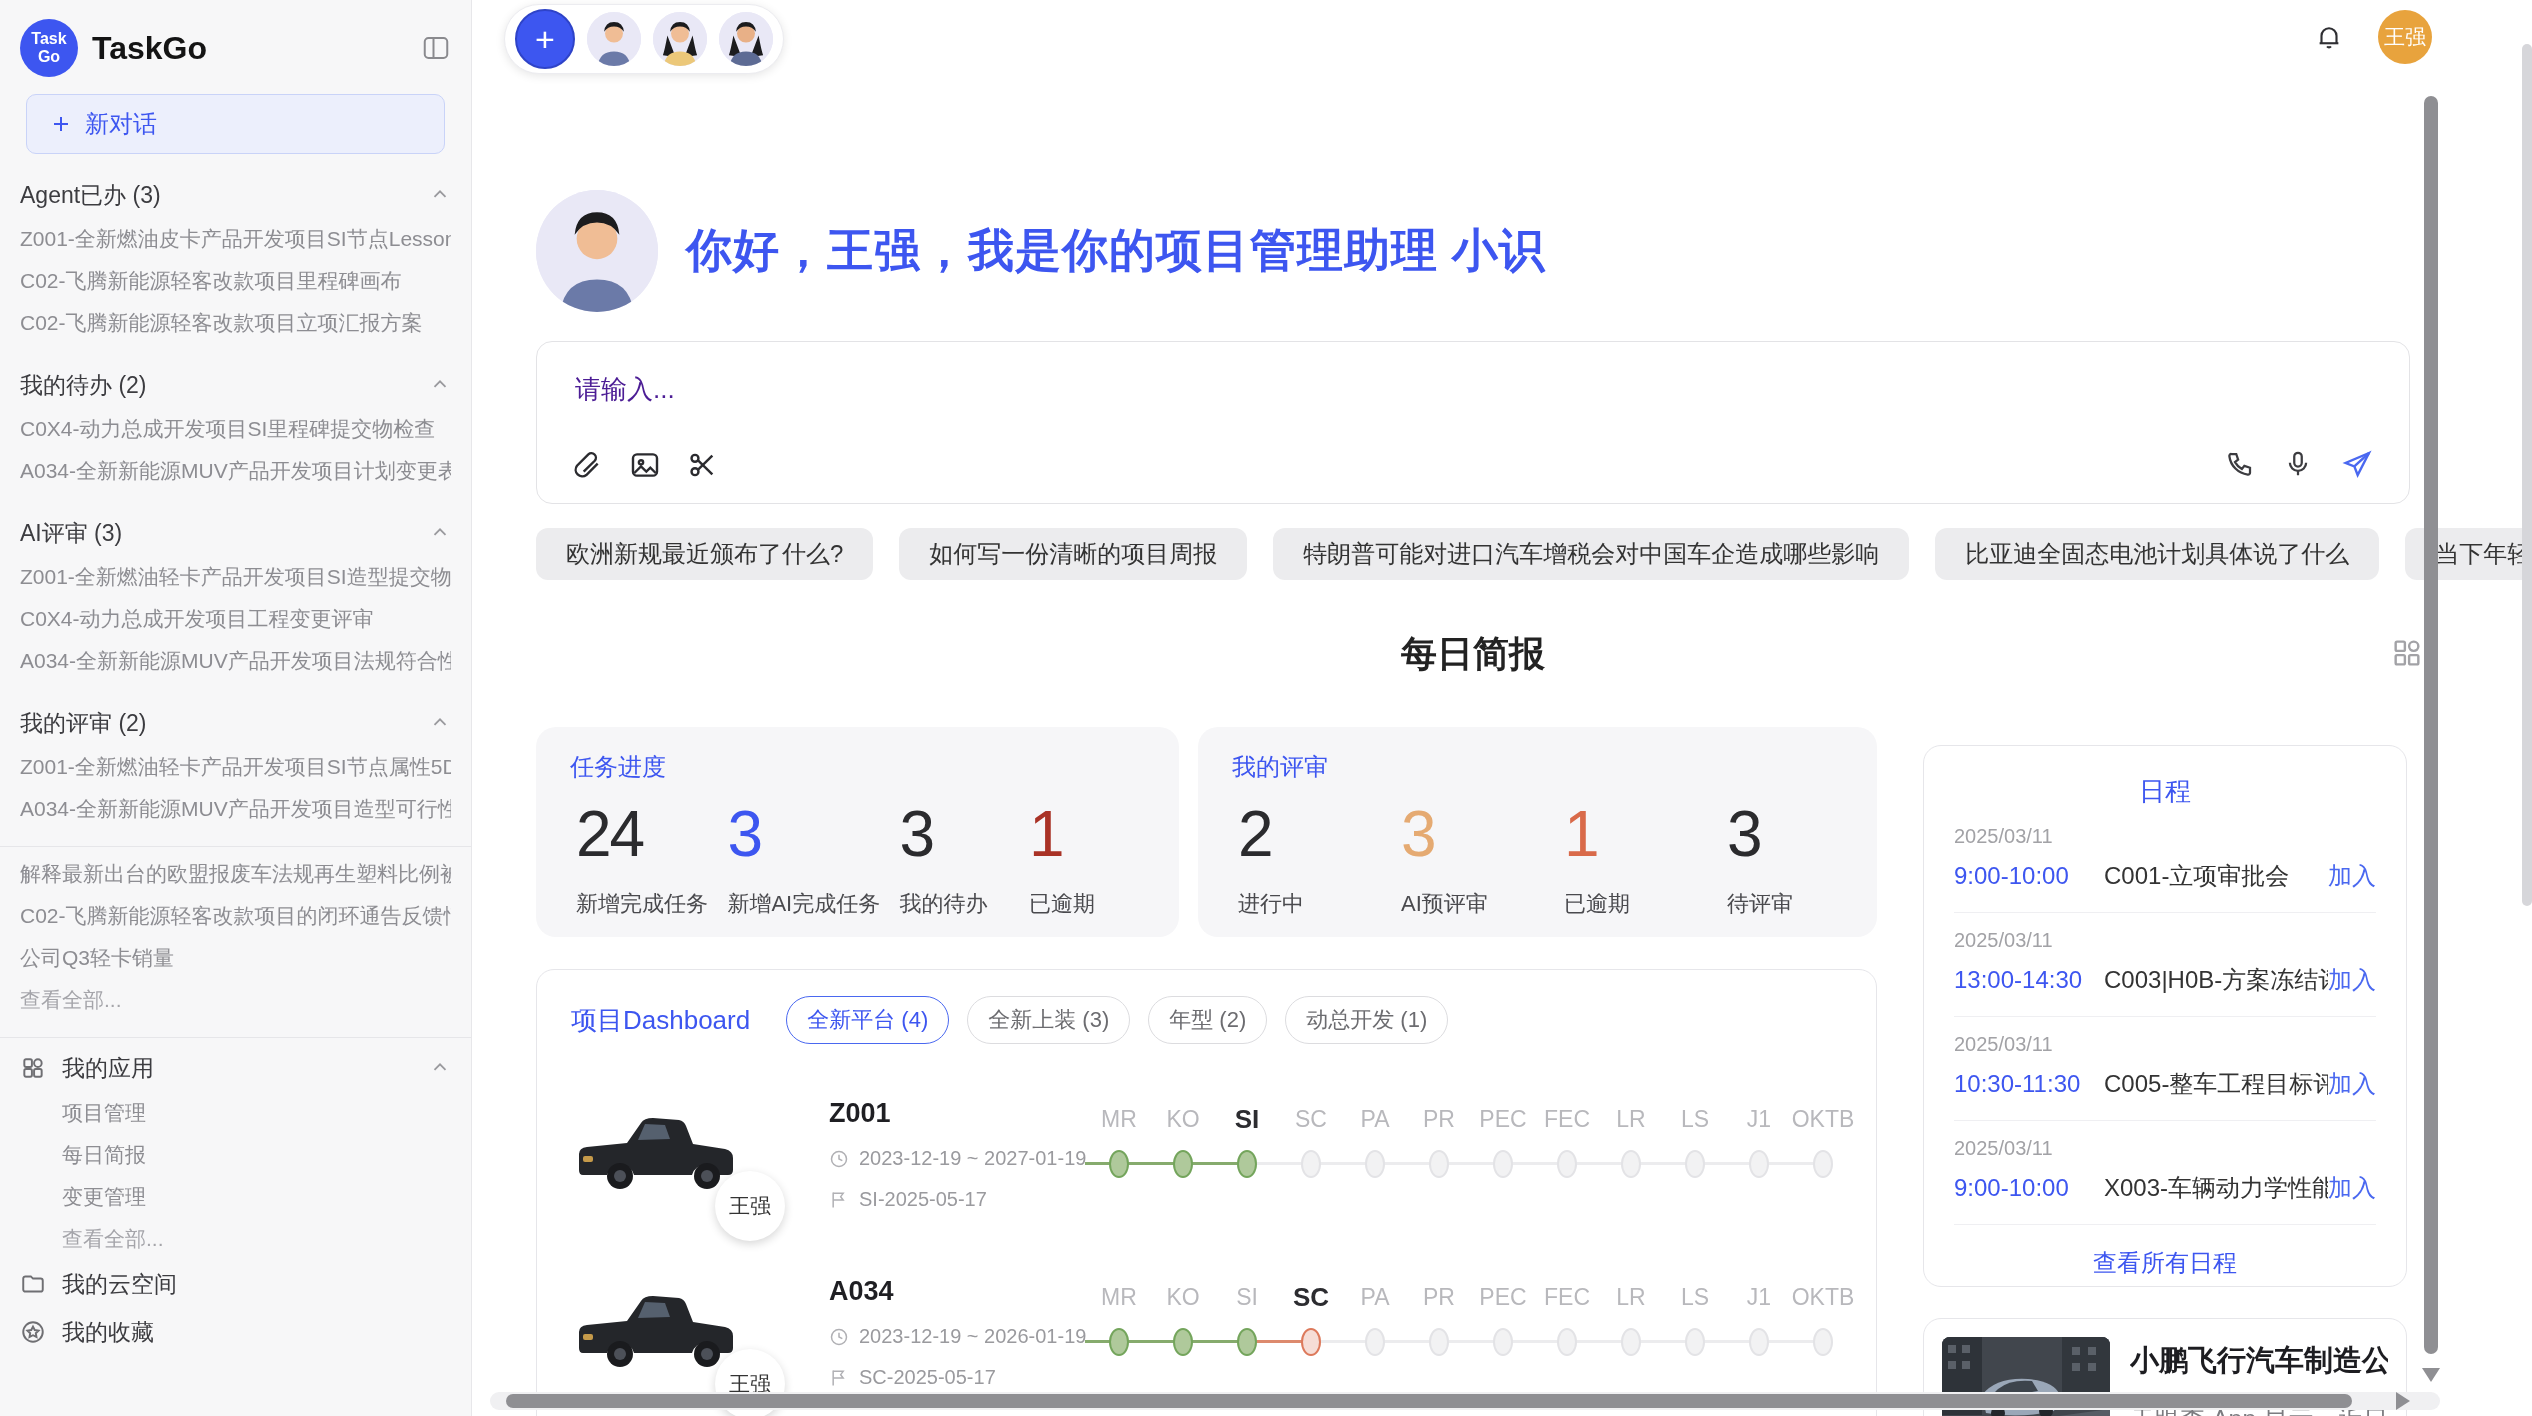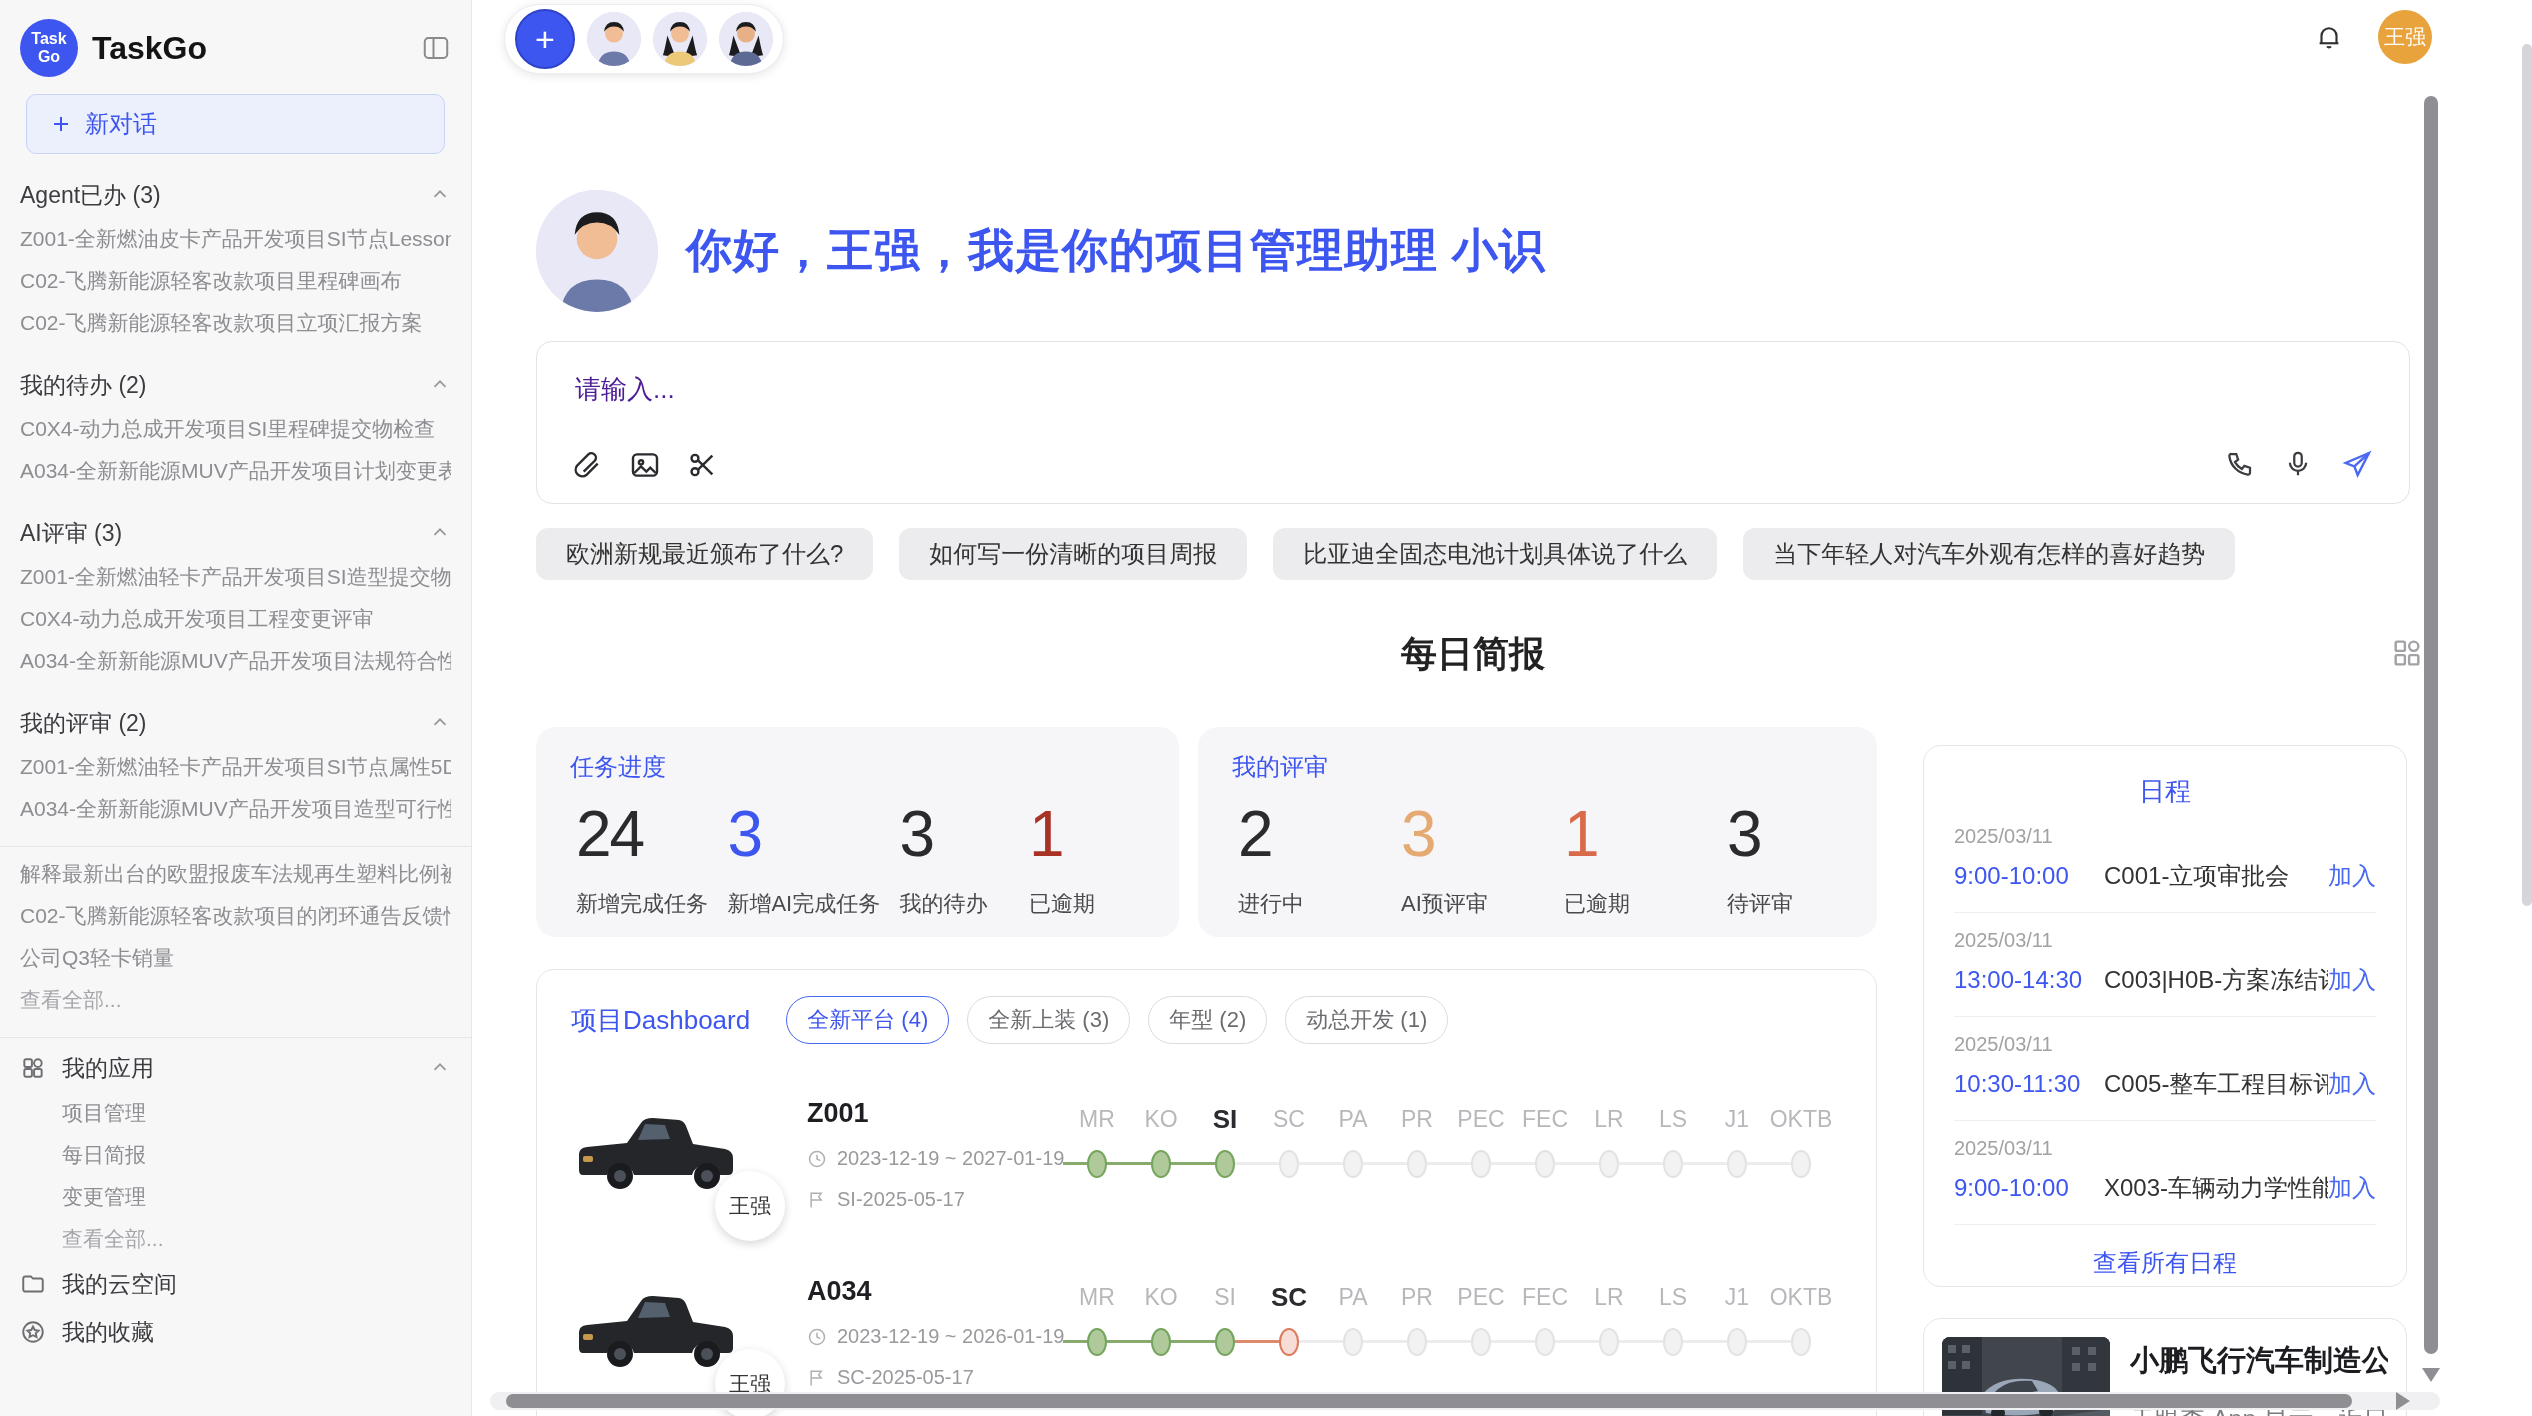--- a/index.html
+++ b/index.html
@@ -53,21 +53,21 @@
   .stat .lab{font-size:22px;color:#4a4a4e;margin-top:18px;white-space:nowrap;}
   
   .dash-card{position:absolute;left:64px;top:969px;width:1341px;height:560px;border:1px solid #e6e6ea;border-radius:18px;box-sizing:border-box;background:#fff;padding:26px 34px;overflow:hidden;}
   .dash-head{display:flex;align-items:center;gap:14px;}
   .dash-title{font-size:26px;color:#3d56f0;margin-right:22px;white-space:nowrap;}
   .pill{border:1px solid #dcdcdf;color:#6c6c70;border-radius:999px;font-size:22px;padding:8px 20px;white-space:nowrap;cursor:pointer;background:#fff;}
   .pill.active{border:1.5px solid #4a68f0;color:#3d56f0;}
   .proj-row{display:flex;align-items:flex-start;margin-top:54px;}
   .truck-wrap{position:relative;width:190px;flex:0 0 auto;}
   .owner-badge{position:absolute;right:-24px;bottom:-34px;width:70px;height:70px;border-radius:50%;background:#fff;box-shadow:0 3px 10px rgba(0,0,0,.16);display:flex;align-items:center;justify-content:center;font-size:21px;color:#333;}
-  .proj-info{margin-left:46px;width:270px;flex:0 0 auto;}
+  .proj-info{margin-left:68px;width:270px;flex:0 0 auto;}
   .proj-code{font-size:27px;font-weight:bold;color:#1f1f23;}
   .meta{display:flex;align-items:center;gap:10px;margin-top:18px;font-size:20px;color:#9a9a9e;white-space:nowrap;}
   .meta .mic2{width:20px;height:20px;color:#b0b0b4;flex:0 0 auto;}
   .timeline{flex:1;position:relative;height:120px;margin-top:4px;text-decoration:underline;}
   .tl-col{position:absolute;top:0;width:64px;text-align:center;}
   .tl-lab{font-size:23px;color:#b8b8bc;height:34px;line-height:34px;white-space:nowrap;}
   .tl-lab.active{color:#2c2c30;font-weight:bold;font-size:26px;}
   .tl-node{width:20px;height:28px;border-radius:50%;margin:14px auto 0 auto;box-sizing:border-box;background:#f2f2f3;border:2px solid #e3e3e6;position:relative;z-index:2;}
   .tl-node.done{background:#afc99b;border-color:#74a55c;}
   .tl-node.risk{background:#f6ddd6;border-color:#dd7a5c;}
@@ -286,20 +286,21 @@
         <span class="in-ic" style="color:#4a68f0"><svg viewBox="0 0 24 24" width="32" height="32" fill="none" stroke="currentColor" stroke-width="1.8">
               <path d="M21 3 L3.5 10.5 l6.5 2.5 2.5 6.5z"></path>
               <line x1="21" y1="3" x2="10" y2="13"></line>
             </svg></span>
       </div>
     </div>
 
     <div class="chips" id="chips-row">
         <div class="chip">欧洲新规最近颁布了什么?</div>
         <div class="chip">如何写一份清晰的项目周报</div>
+        <div class="chip">特朗普可能对进口汽车增税会对中国车企造成哪些影响</div>
         <div class="chip">比亚迪全固态电池计划具体说了什么</div>
         <div class="chip">当下年轻人对汽车外观有怎样的喜好趋势</div>
       </div>
 
     <div class="brief-title">每日简报</div>
     <span class="grid-icon">
       <svg viewBox="0 0 24 24" width="34" height="34" fill="none" stroke="currentColor" stroke-width="1.7">
           <rect x="4" y="4" width="6.5" height="6.5" rx="1"></rect>
           <rect x="13.5" y="4" width="6.5" height="6.5" rx="3.2"></rect>
           <rect x="4" y="13.5" width="6.5" height="6.5" rx="1"></rect>

